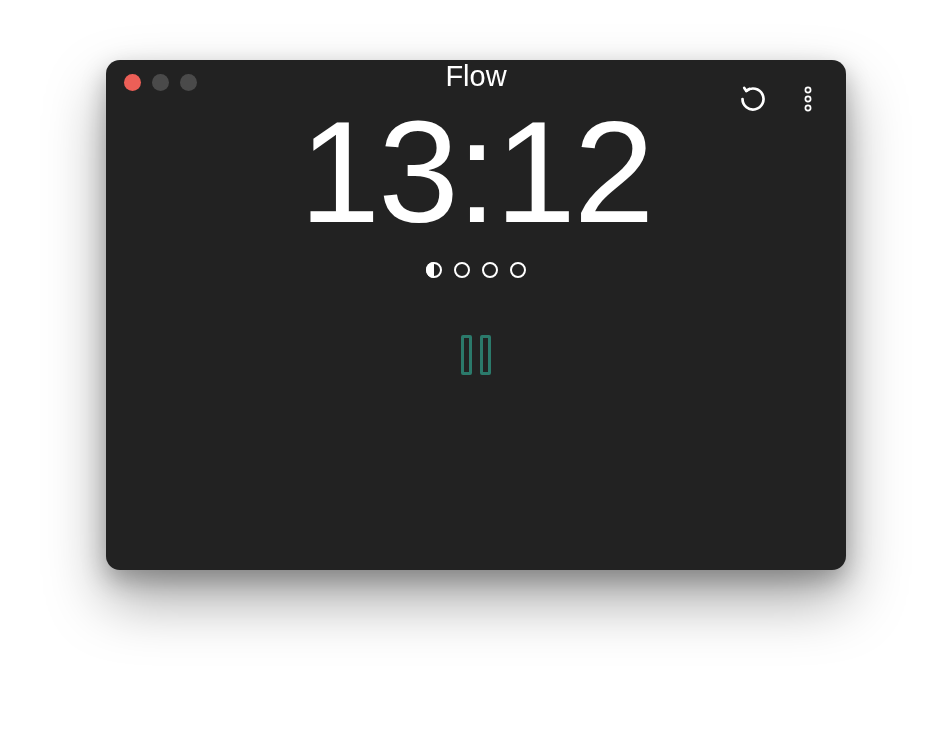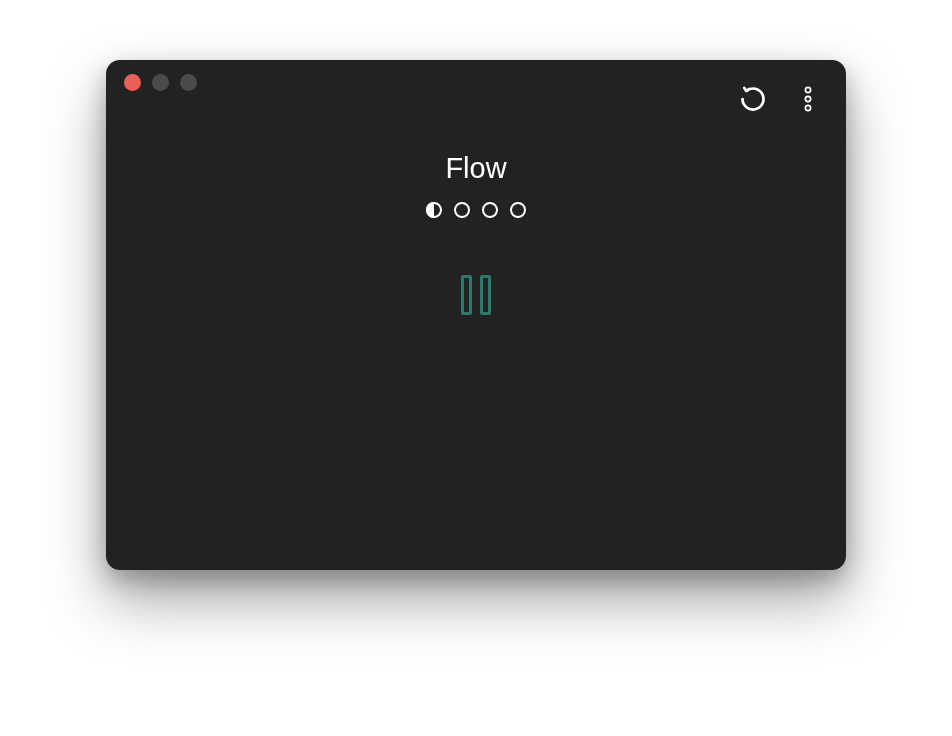--- a/index.html
+++ b/index.html
@@ -62,21 +62,20 @@
       height: 30px;
       display: flex;
       align-items: center;
       justify-content: center;
       cursor: pointer;
     }
     .content {
       display: flex;
       flex-direction: column;
       align-items: center;
-      padding-top: 92px;
     }
     .session-label {
       color: #ffffff;
       font-size: 29px;
       font-weight: 400;
       margin-bottom: 3px;
     }
     .timer-display {
       color: #ffffff;
       font-size: 145px;
@@ -149,20 +148,21 @@
       <svg width="8" height="28" viewBox="0 0 8 28" fill="none">
         <circle cx="4" cy="5" r="2.6" stroke="#ffffff" stroke-width="1.7"></circle>
         <circle cx="4" cy="14" r="2.6" stroke="#ffffff" stroke-width="1.7"></circle>
         <circle cx="4" cy="23" r="2.6" stroke="#ffffff" stroke-width="1.7"></circle>
       </svg>
     </div>
   </div>
 
   <div class="content">
     <div class="session-label">Flow</div>
+    <div class="timer-display">13:12</div>
 
     <div class="progress-dots">
       <div class="progress-dot half"></div>
       <div class="progress-dot empty"></div>
       <div class="progress-dot empty"></div>
       <div class="progress-dot empty"></div>
     </div>
 
     <div class="pause-btn">
       <span class="pause-bar"></span>

